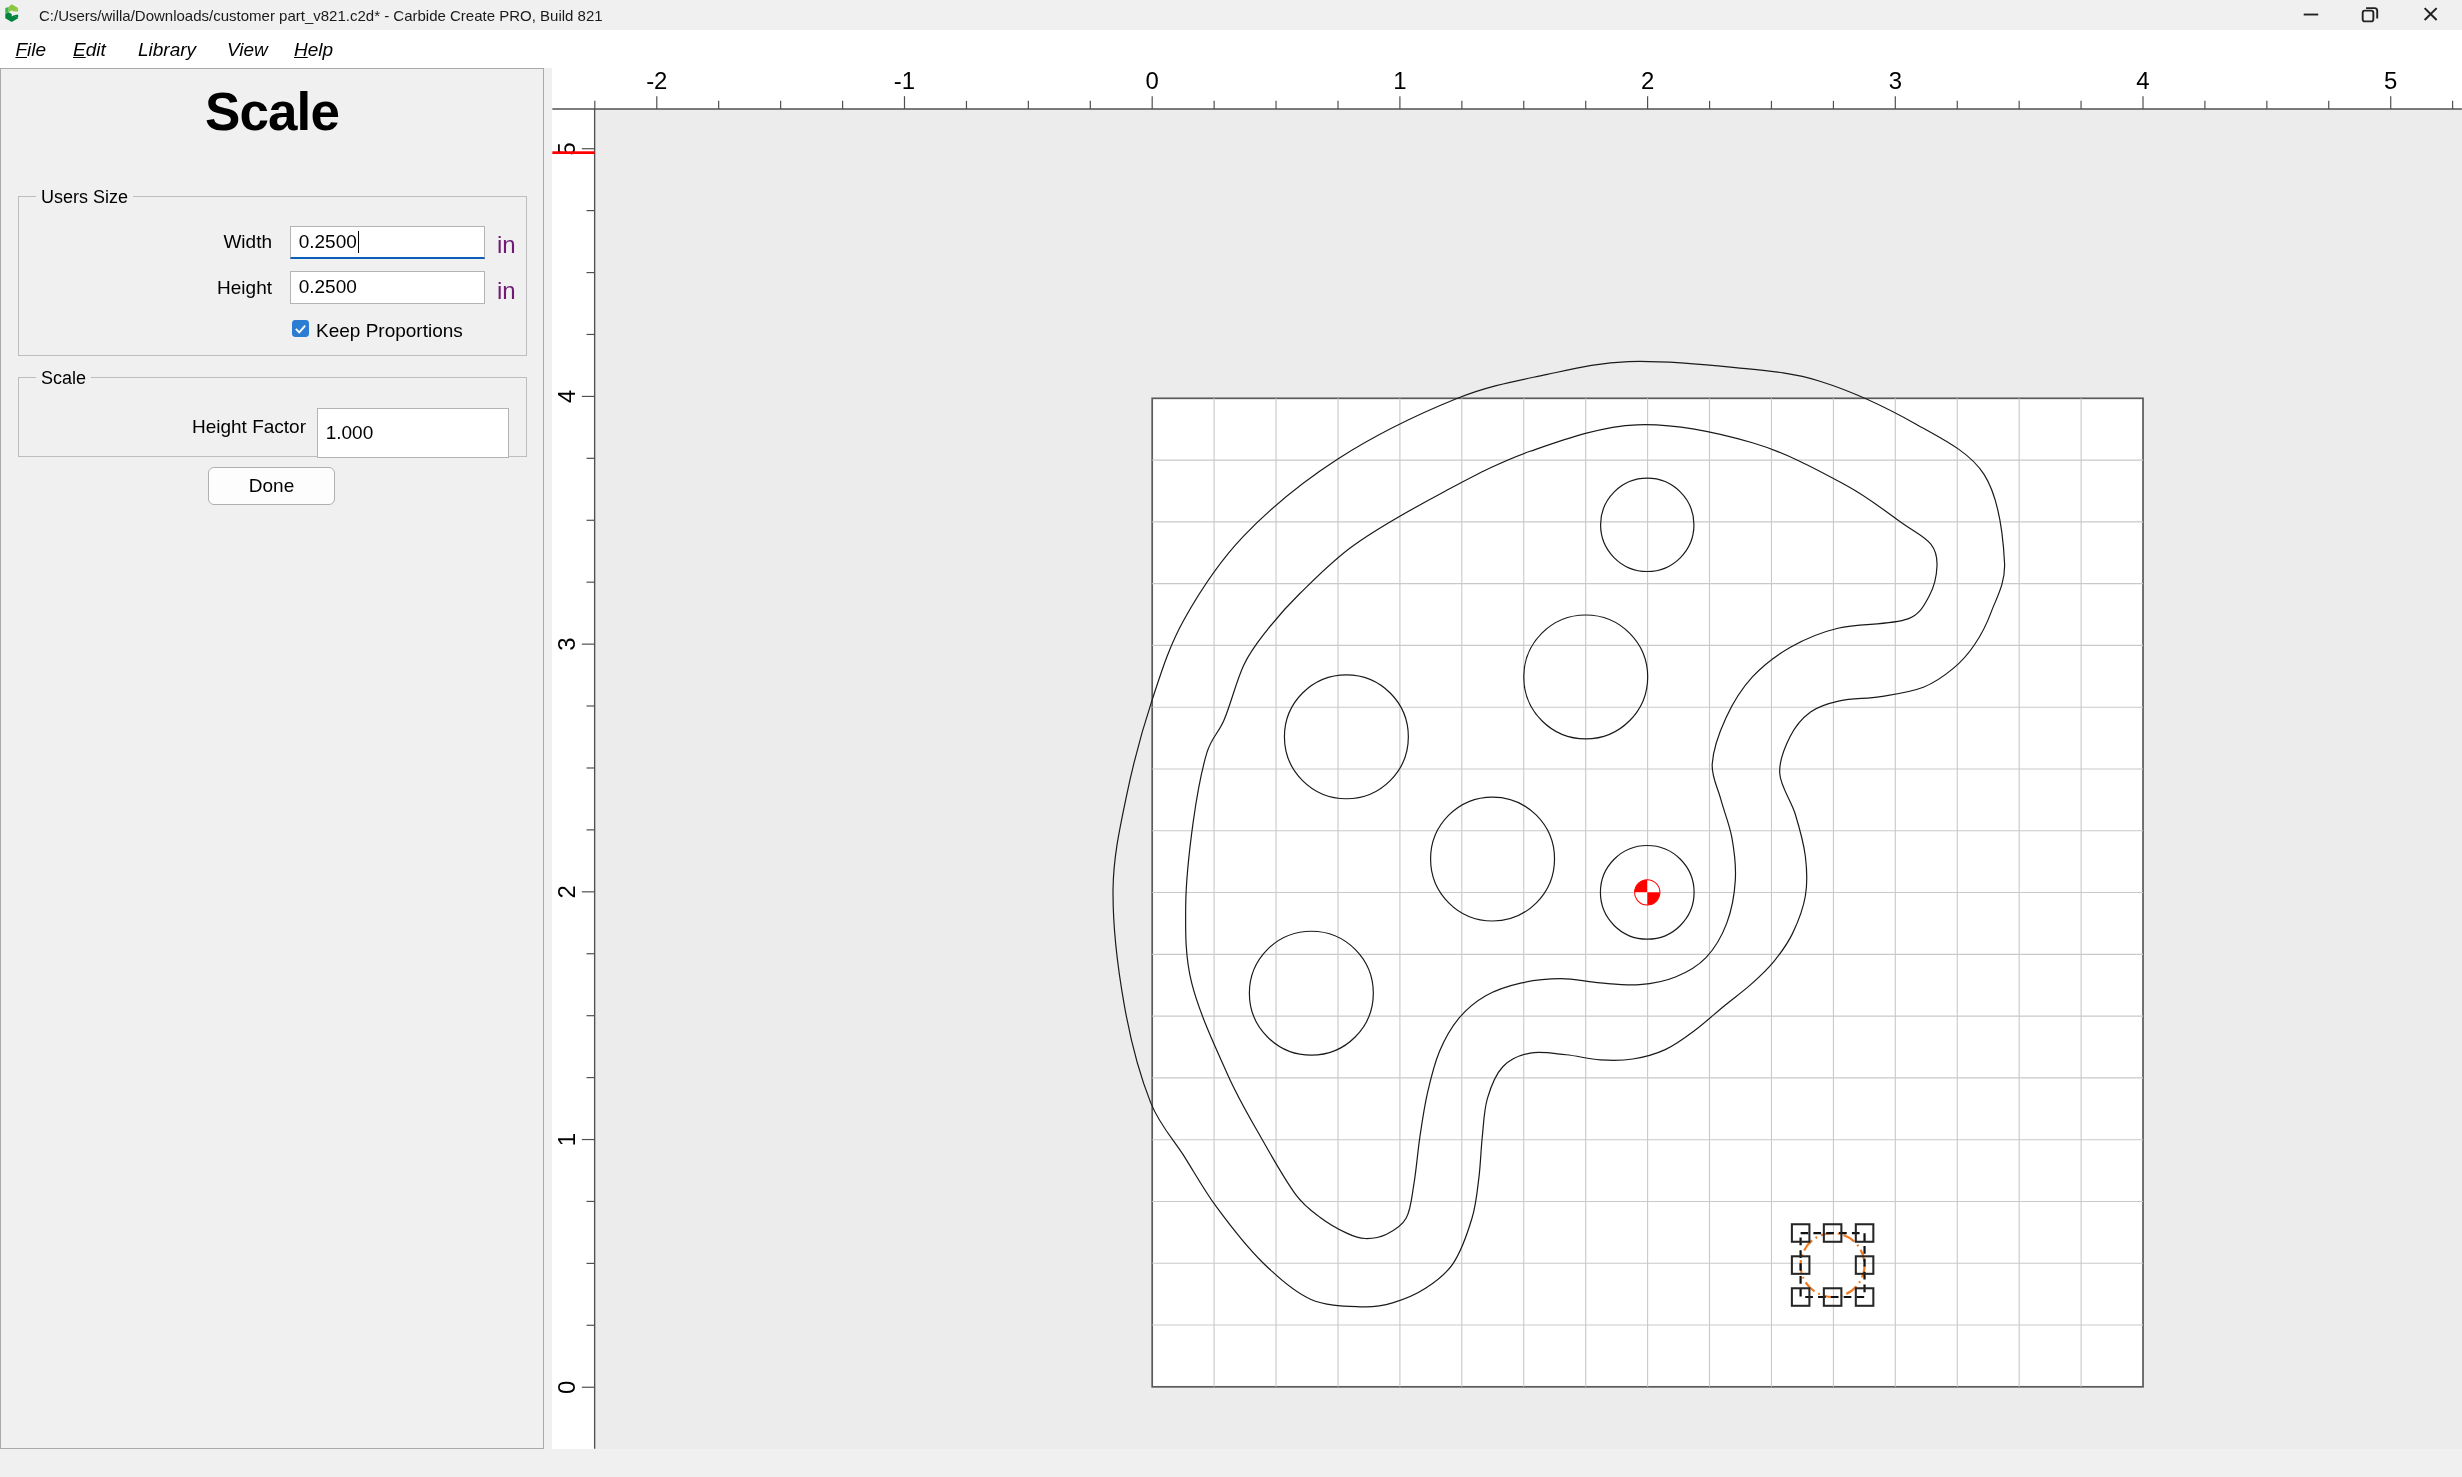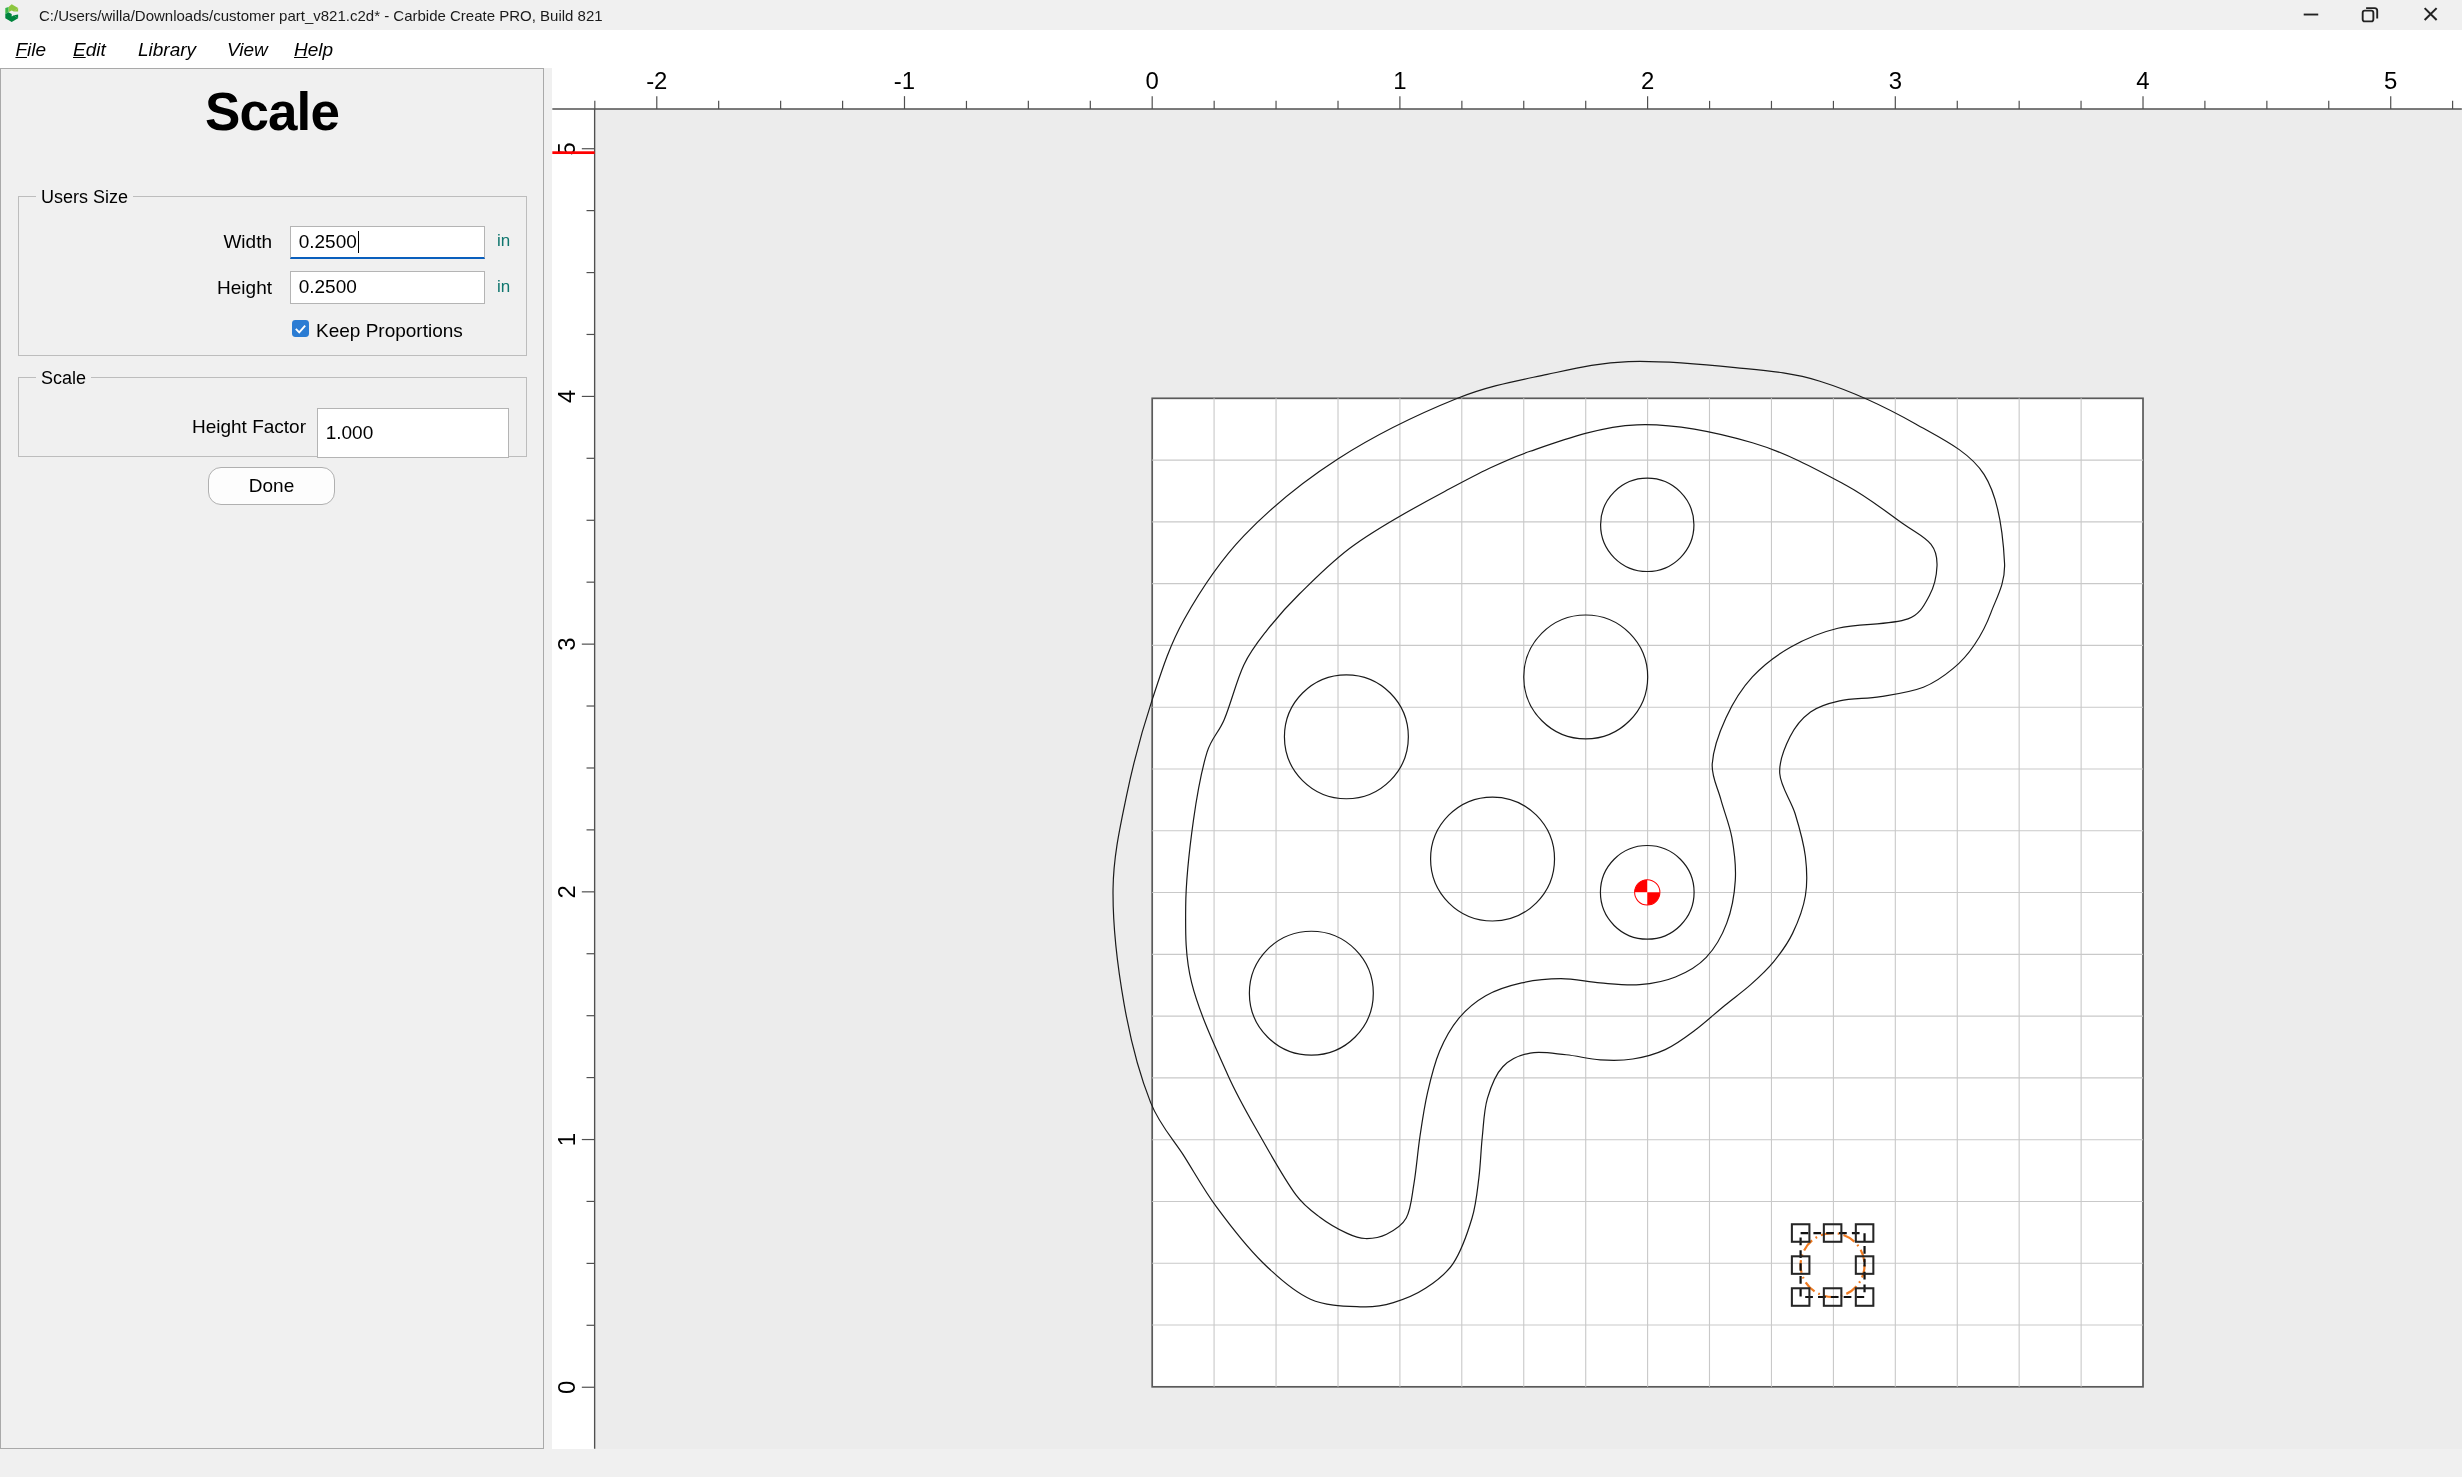--- a/index.html
+++ b/index.html
@@ -12,25 +12,25 @@
   #panel { position:absolute; left:0px; top:68px; width:544px; height:1381px;
     background:#f0f0f0; border:0.9px solid #a9a9a9; }
   #panel-title { position:absolute; left:0; top:12px; width:542px; text-align:center;
     font-size:53px; letter-spacing:-0.9px; font-weight:bold; color:#000; }
   .groupbox { position:absolute; left:17px; width:509px; border:0.9px solid #bdbdbd; }
   .group-label { position:absolute; top:-10.3px; left:17px; background:#f0f0f0;
     padding:0 5.1px; font-size:18px; color:#000; }
   .row-label { position:absolute; font-size:19px; color:#000; text-align:right; }
   .tfield { position:absolute; background:#fff; border:0.9px solid #b4b4b4;
     font-size:19px; color:#000; padding-left:7.7px; display:flex; align-items:center; }
-  .unit { position:absolute; font-size:17px; color:#0f766e; }
+  .unit { position:absolute; font-size:24px; color:#701a75; }
   #chk { position:absolute; width:17px; height:17px; background:#2b7cd3;
     border-radius:3.4px; }
   #done-btn { position:absolute; left:207px; top:398px; width:127px; height:38px;
-    background:#fdfdfd; border:0.9px solid #b0b0b0; border-radius:13px;
+    background:#fdfdfd; border:0.9px solid #b0b0b0; border-radius:6px;
     font-size:19px; display:flex; align-items:center; justify-content:center; }
   #rulers-bg-top { position:absolute; left:552px; top:68px; width:1910px; height:42px; background:#fff; }
   #rulers-bg-left { position:absolute; left:552px; top:109px; width:43px; height:1340px; background:#fff; }
   #canvas-bg { position:absolute; left:595px; top:109px; width:1867px; height:1340px; background:#ececec; }
   #overlay { position:absolute; left:0; top:0; }
 </style>
 </head>
 <body>
 <div id="titlebar">
   <div id="title-text">C:/Users/willa/Downloads/customer part_v821.c2d* - Carbide Create PRO, Build 821</div>

